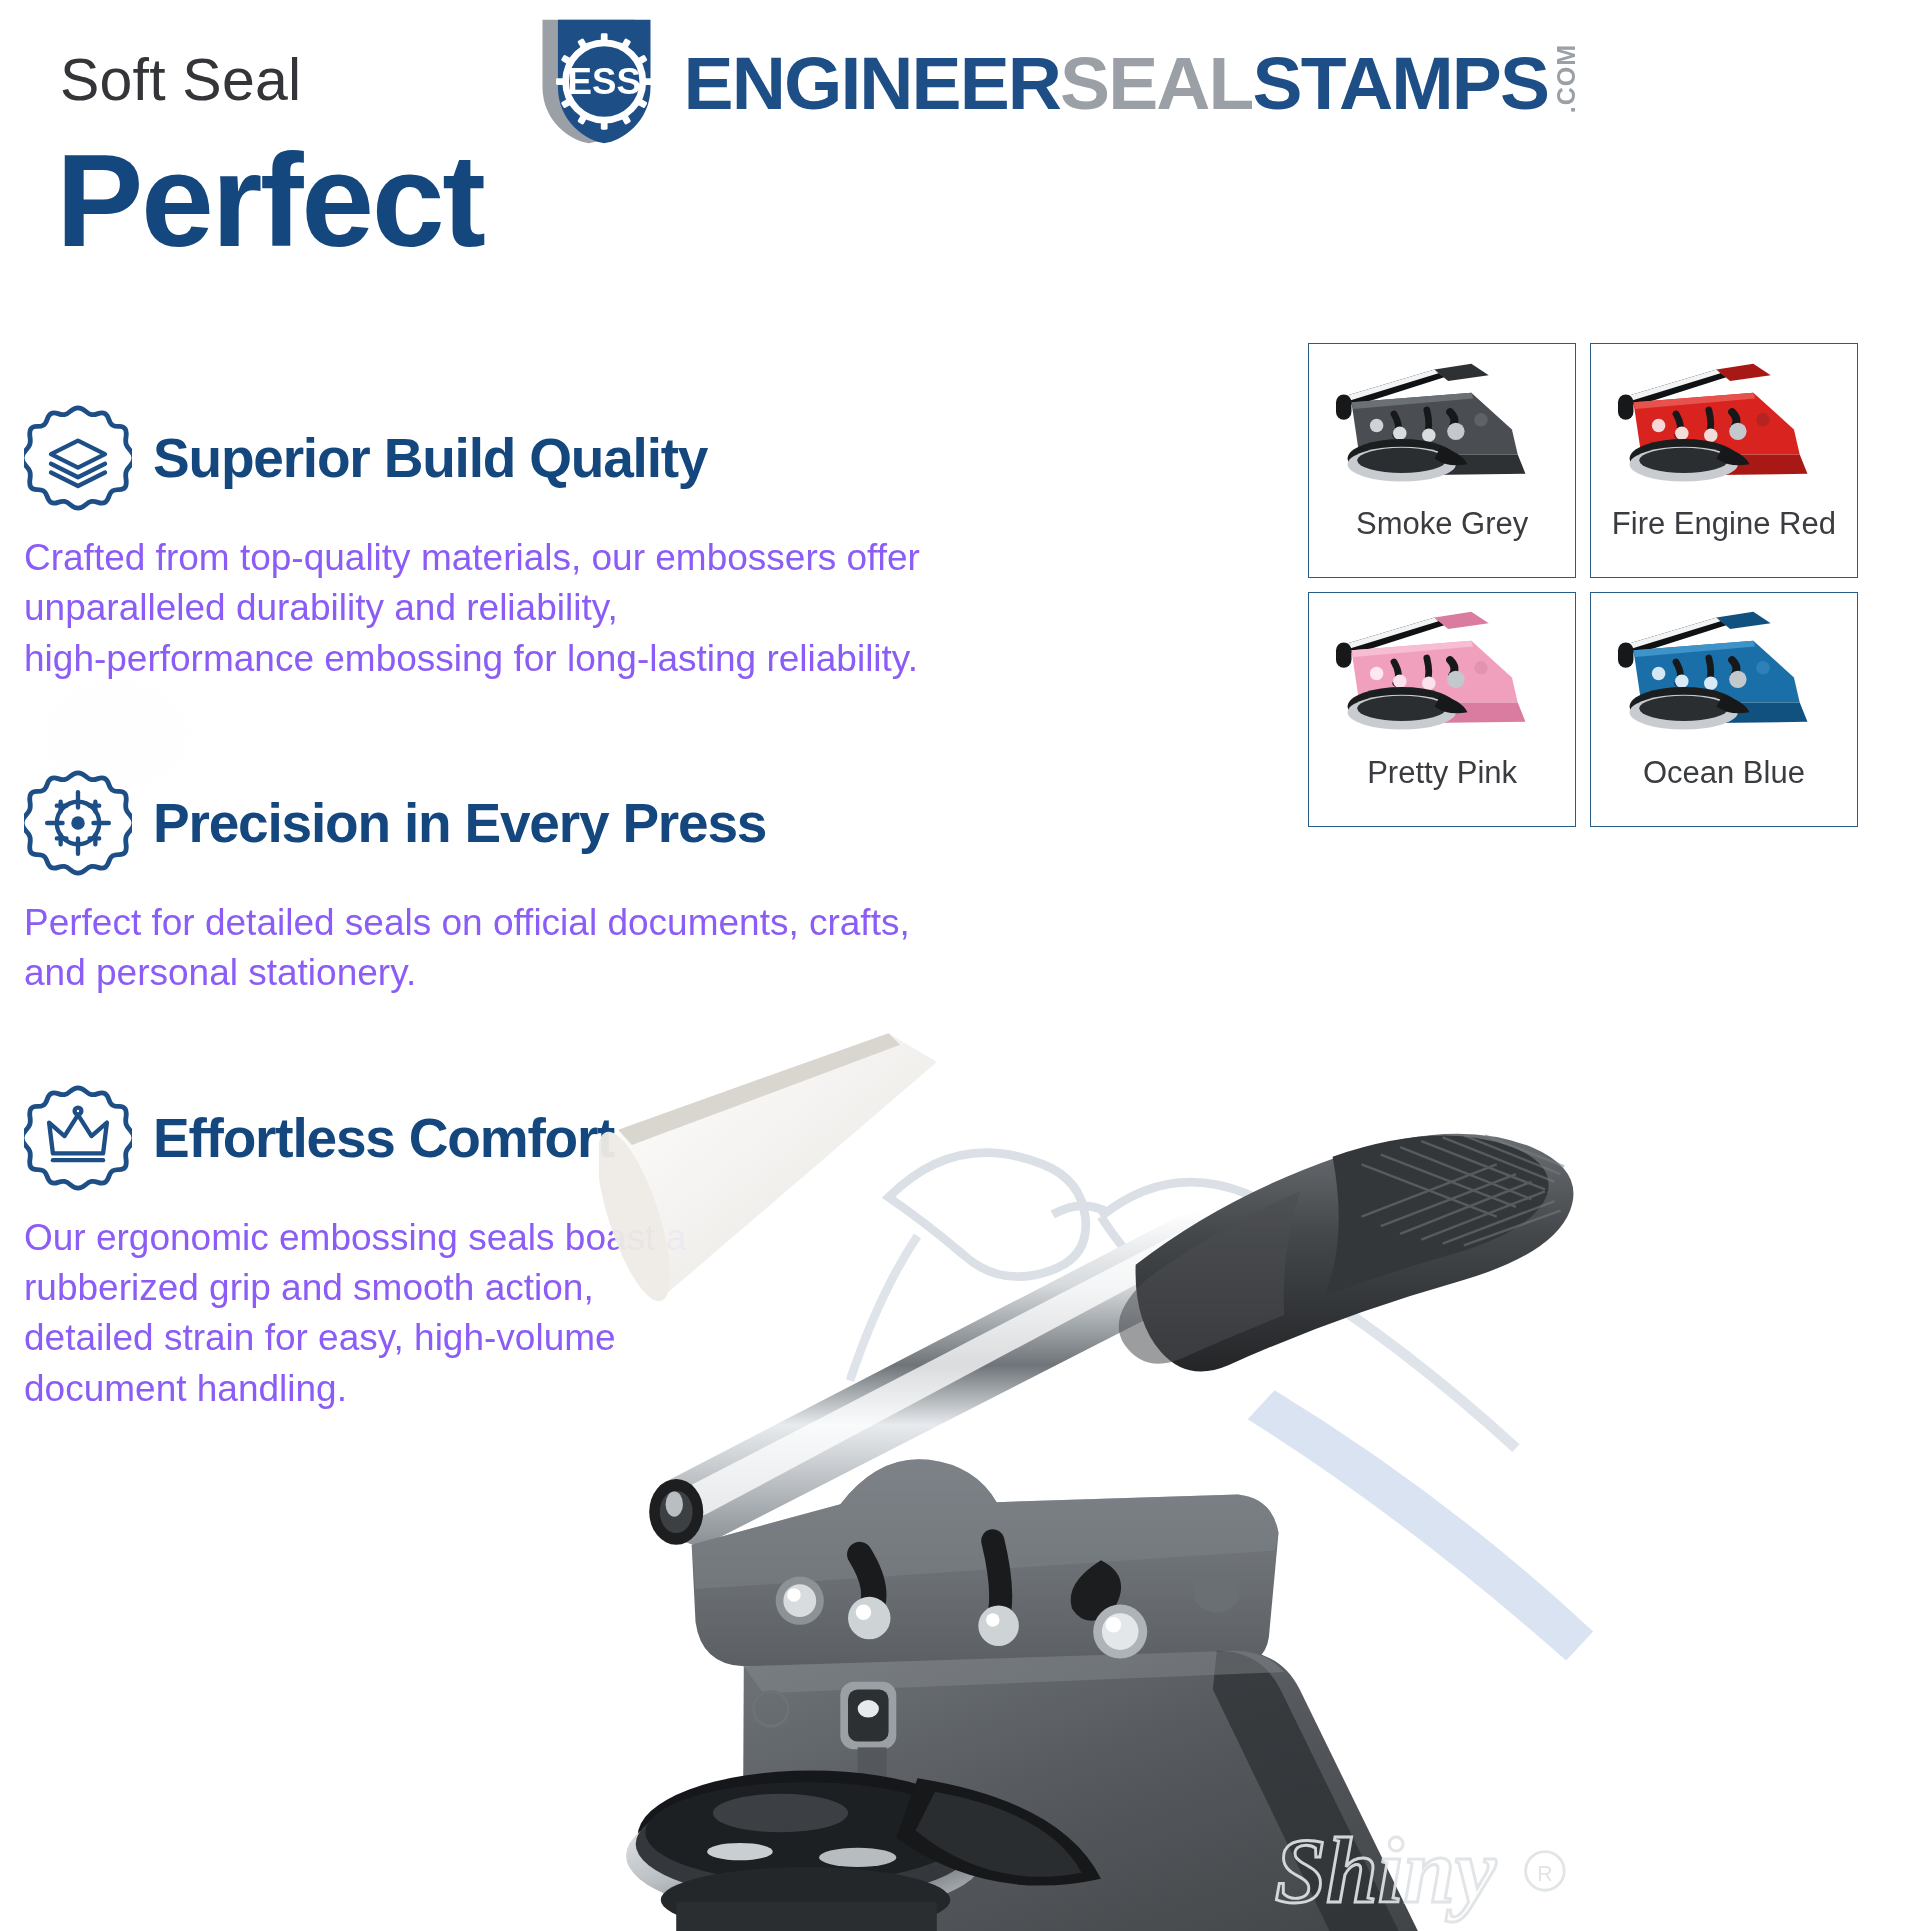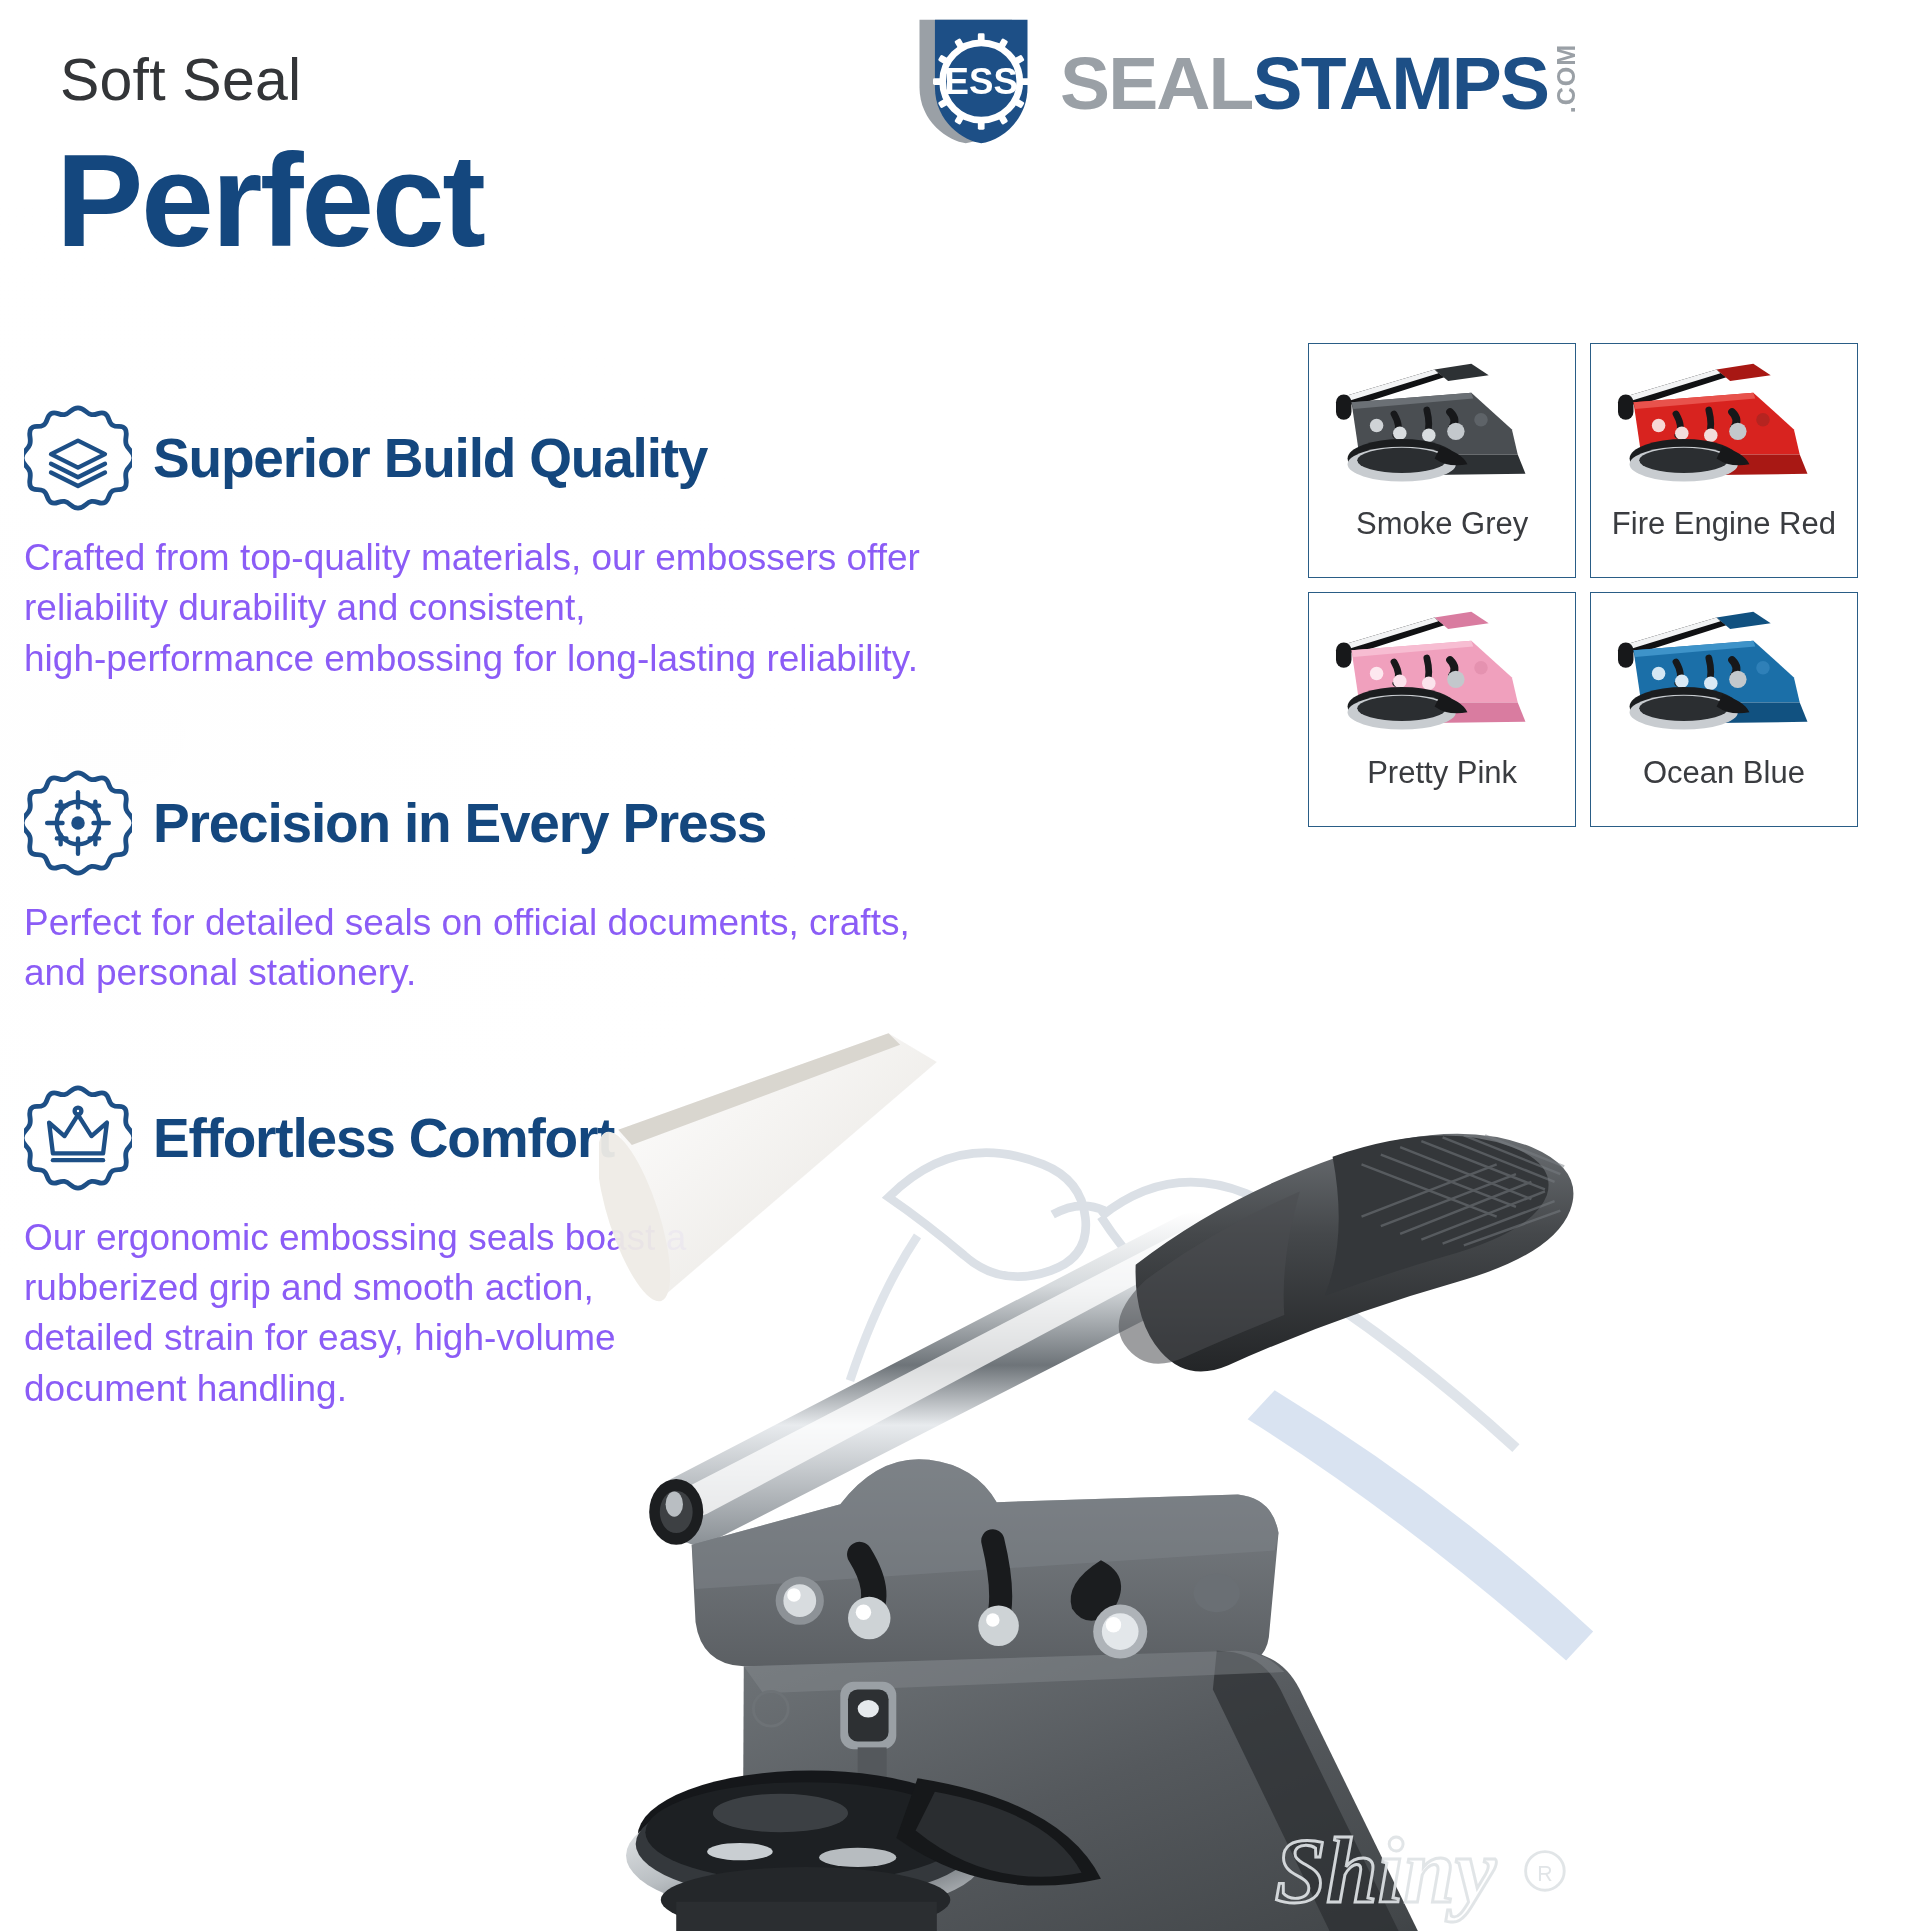--- a/index.html
+++ b/index.html
@@ -163,20 +163,21 @@
               <rect x="-3.5" y="-50" width="7" height="11" rx="1.5" transform="rotate(270)"></rect>
               <rect x="-3.5" y="-50" width="7" height="11" rx="1.5" transform="rotate(300)"></rect>
               <rect x="-3.5" y="-50" width="7" height="11" rx="1.5" transform="rotate(330)"></rect>
             </g>
           </g>
           <text x="0" y="13" text-anchor="middle" fill="#ffffff" font-family="Liberation Sans, sans-serif" font-size="38" font-weight="bold">ESS</text>
         </g>
       </svg>
     </div>
     <div class="logo-word">
+      <span class="w w-engineer">ENGINEER</span>
       <span class="w w-seal">SEAL</span>
       <span class="w w-stamps">STAMPS</span>
       <span class="w-dotcom">.COM</span>
     </div>
   </div>
 
   <div class="features">
 
     <div class="feature">
       <div class="feature-head">
@@ -199,21 +200,21 @@
               <path d="M56 38 L84 52 L56 66 L28 52 Z"></path>
               <path d="M28 62 L56 76 L84 62"></path>
               <path d="M28 71 L56 85 L84 71"></path>
             </g>
           </svg>
         </div>
         <div class="feature-title">Superior Build Quality</div>
       </div>
       <div class="feature-body">
         <div>Crafted from top-quality materials, our embossers offer</div>
-        <div>reliability durability and consistent,</div>
+        <div>unparalleled durability and reliability,</div>
         <div>high-performance embossing for long-lasting reliability.</div>
       </div>
     </div>
 
     <div class="feature">
       <div class="feature-head">
         <div class="badge">
           <svg viewBox="0 0 112 112" width="108" height="108" aria-hidden="true">
             <g fill="none" stroke="#1d4f86" stroke-width="5" stroke-linejoin="round">
               <path d="M56 4

